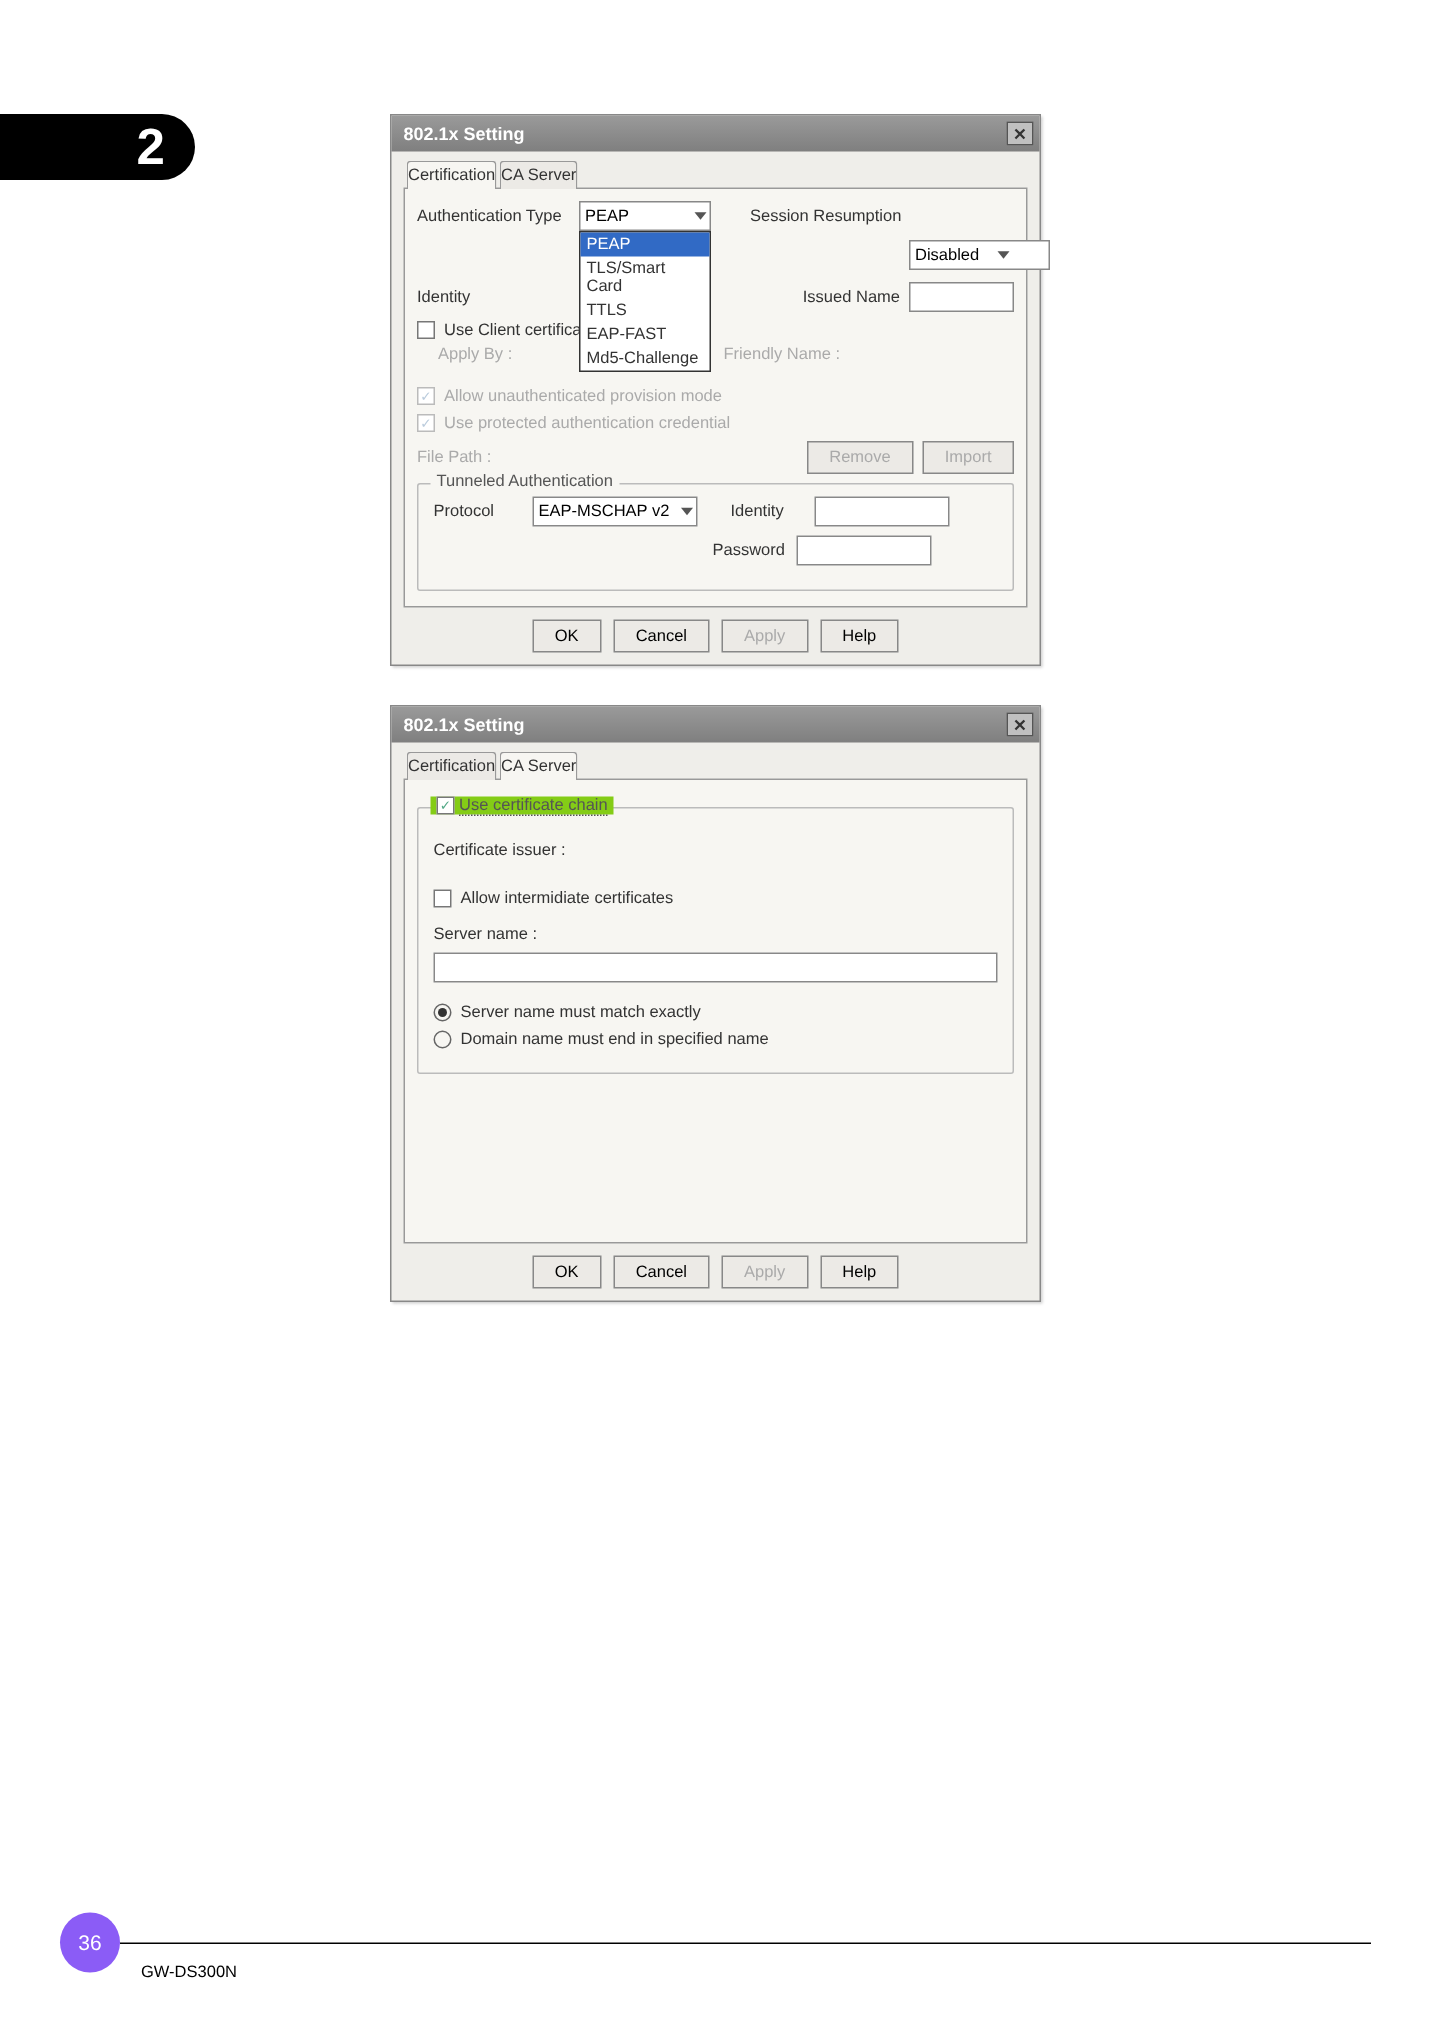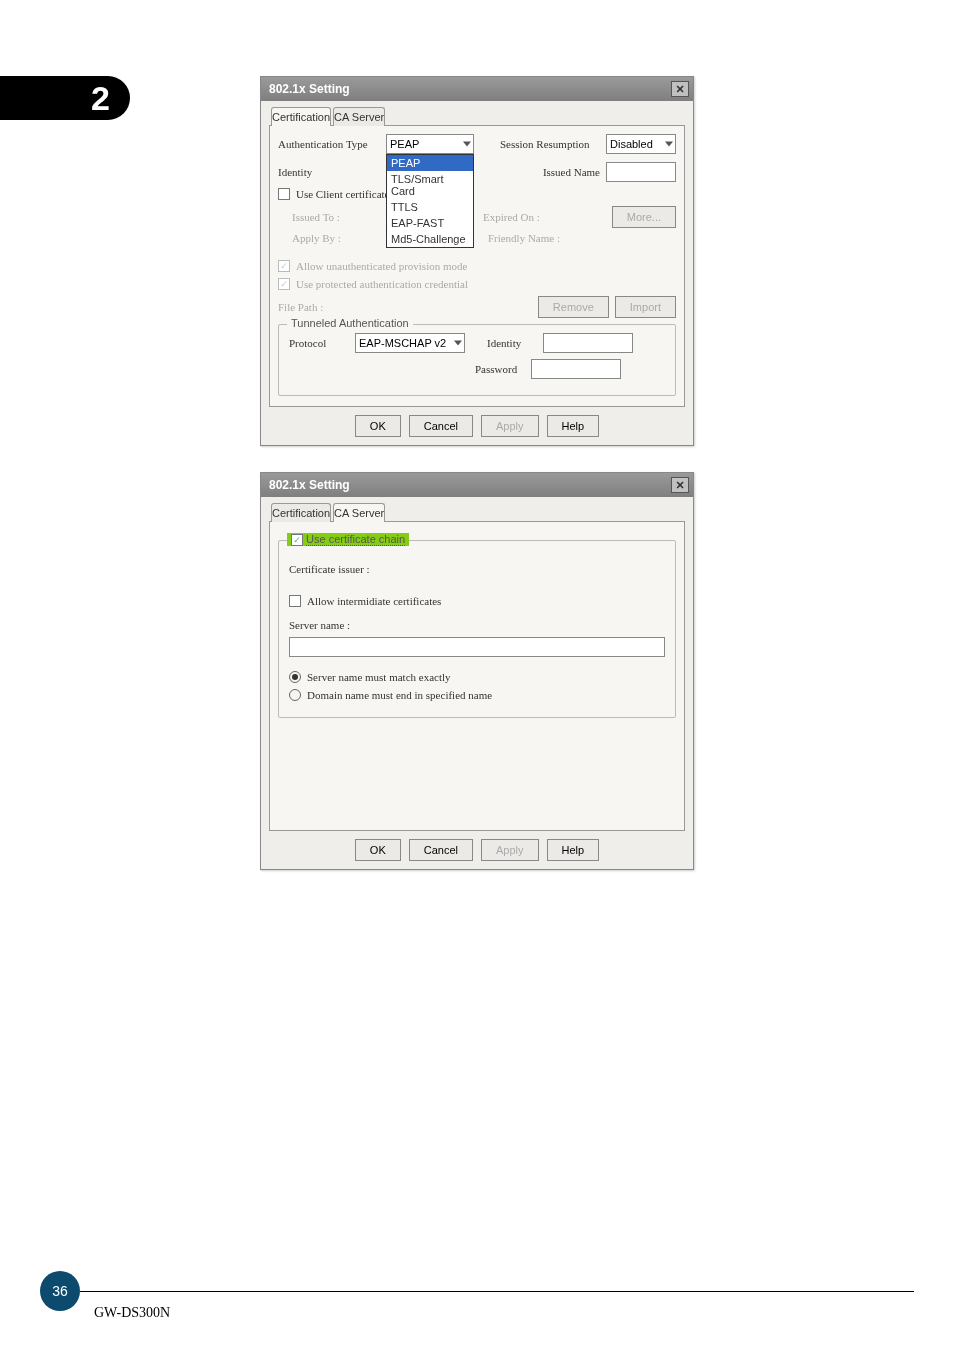--- a/index.html
+++ b/index.html
@@ -57,21 +57,21 @@
     border: 1px solid #555;
     display:flex; align-items:center; justify-content:center;
     font-size:11px; color:#333;
   }
   .dlg-body { padding: 6px 8px 8px; font-size: 11px; color:#333; }
   .tabstrip { display:flex; gap:2px; margin-bottom:-1px; margin-left:2px;}
   .tab { padding:3px 0; font-size:11px; border:1px solid #999; border-bottom:none; border-radius:3px 3px 0 0; background:#eceae6; position:relative; }
   .tab.active { background:#f7f6f2; z-index:2; }
   .panel { border:1px solid #999; background:#f7f6f2; padding:8px 8px 10px; }
   .row { display:flex; align-items:center; margin-bottom:6px; gap:6px; flex-wrap:wrap;}
-  .lbl { font-size:11px; color:#333;font-family:Liberation Serif, serif; }
+  .lbl { font-size:11px; color:#333; }
   select, input[type=text] {
     font-size:11px; font-family:inherit; height:20px;
     border:1px solid #888; background:#fff; padding:1px 3px;
   }
   .combo { position:relative; display:inline-block; }
   .combo select { appearance:none; padding-right:18px; }
   .combo::after {
     content:""; position:absolute; right:3px; top:50%; transform:translateY(-50%);
     border-left:4px solid transparent; border-right:4px solid transparent; border-top:5px solid #555;
   }
@@ -84,25 +84,25 @@
   .chk { width:12px; height:12px; border:1px solid #777; background:#fff; display:inline-flex; align-items:center; justify-content:center; font-size:9px; color:#5a8; }
   .chk.checked::before { content:"✓"; }
   .btn { font-size:11px; height:22px; padding:0 14px; border:1px solid #888; background:#eceae6; }
   .btn.disabled { color:#aaa; }
   .groupbox { border:1px solid #bbb; border-radius:2px; padding:8px 10px 10px; margin-top:4px; position:relative; }
   .groupbox .legend { position:absolute; top:-8px; left:8px; background:#f7f6f2; padding:0 4px; font-size:11px; color:#555;}
   .disabled-text { color:#aaa; }
   .radio { width:12px;height:12px;border:1px solid #666;border-radius:50%;display:inline-flex;align-items:center;justify-content:center;}
   .radio.checked::before{content:"";width:6px;height:6px;border-radius:50%;background:#333;}
   .btnrow { display:flex; gap:8px; justify-content:center; margin-top:8px; }
-  .page-pill { width:40px;height:40px;border-radius:50%;background:#0c4a6e;color:#fff;font-size:14px;display:flex;align-items:center;justify-content:center;}
+  .page-pill { width:40px;height:40px;border-radius:50%;background:#8b5cf6;color:#fff;font-size:14px;display:flex;align-items:center;justify-content:center;}
   .footer-line { flex:1; height:1px; background:#000; }
   .footer-wrap { position:absolute; left:40px; right:40px; bottom:30px;}
   .footer-flex { display:flex; align-items:center;}
-  .model { font-size:14px; color:#000; margin-left:4px;font-family:Liberation Serif, serif; }
+  .model { font-size:11px; color:#000; margin-left:4px; }
 </style>
 </head>
 <body>
 
 <div class="chapter-badge">2</div>
 
 <div class="shots">
 
   <div class="dialog">
     <div class="titlebar">
@@ -123,44 +123,37 @@
               <div class="hl">PEAP</div>
               <div>TLS/Smart Card</div>
               <div>TTLS</div>
               <div>EAP-FAST</div>
               <div>Md5-Challenge</div>
             </div>
           </span>
           <span style="width:14px"></span>
           <span class="lbl">Session Resumption</span>
           <span class="combo" style="width:70px;margin-left:auto">
-            <select style="width:70px"><option>Disabled</option></select>
+            <select style="width:94px"><option>Disabled</option></select>
           </span>
         </div>
 
         <div class="row" style="margin-top:8px">
           <span class="lbl" style="width:102px">Identity</span>
           <input type="text" style="width: 88px;">
           <span style="flex:1"></span>
           <span class="lbl">Issued Name</span>
           <input type="text" style="width: 70px;">
         </div>
 
         <div class="row" style="margin-top:6px">
           <span class="chk"></span>
           <span class="lbl">Use Client certificate</span>
         </div>
 
-        <div class="row disabled-text" style="margin-left:14px">
-          <span class="lbl disabled-text" style="width:80px">Issued To :</span>
-          <span style="flex:1"></span>
-          <span class="lbl disabled-text">Expired On :</span>
-          <span style="width:60px"></span>
-          <button class="btn disabled">More...</button>
-        </div>
         <div class="row disabled-text" style="margin-left:14px;margin-top:-2px">
           <span class="lbl disabled-text" style="width:80px">Apply By :</span>
           <span style="flex:1"></span>
           <span class="lbl disabled-text">Friendly Name :</span>
           <span style="width:110px"></span>
         </div>
 
         <div style="height:10px"></div>
         <div class="row disabled-text">
           <span class="chk checked" style="border-color:#bbb;color:#bcd"></span>

